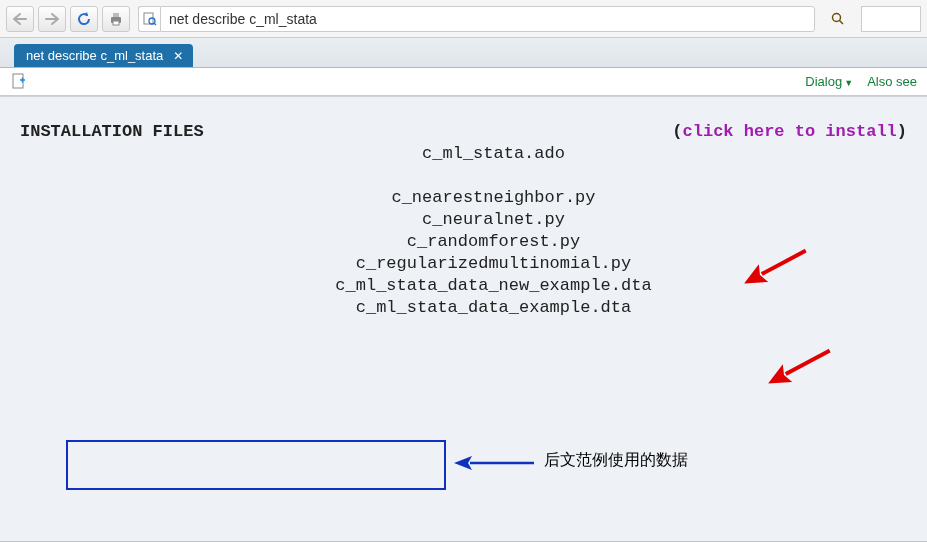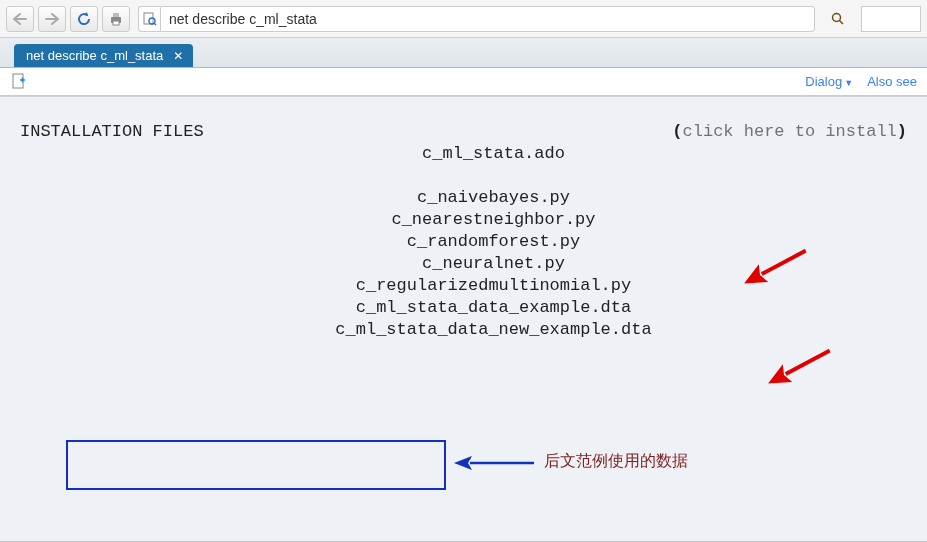--- a/index.html
+++ b/index.html
@@ -103,41 +103,41 @@
     height: 28px;
   }
   .subbar-left {
     display:flex;align-items:center;
   }
   .doc-icon {
     width:18px;height:18px;display:flex;align-items:center;justify-content:center;
   }
   .subbar-right {
     display:flex;align-items:center;gap:14px;
-    color:#3b82f6;font-size:13px;
+    color:#15803d;font-size:13px;
   }
   .subbar-right .caret { font-size:9px; margin-left:2px; }
   .content {
     position: relative;
     background: #eef1f6;
     padding: 24px 20px 12px 20px;
     font-family: "Courier New", monospace;
     font-size: 17px;
     line-height: 22px;
     color: #222;
     height: calc(542px - 38px - 30px - 28px);
     border-top: 1px solid #d0d4da;
     border-bottom: 1px solid #c0c4ca;
     overflow: hidden;
   }
   .row { display:flex; white-space: pre; }
   .row .left { flex: 0 0 auto; }
   .row .right { margin-left:auto; }
-  .bold { font-weight: normal; }
-  .link { color: #737373; }
+  .bold { font-weight: bold; }
+  .link { color: #a21caf; }
   .indent1 { padding-left: 60px; text-align: center; }
   .paren { color:#222; font-weight:bold; }
   .highlight-box {
     position:absolute;
     border: 2px solid #1030c0;
     left: 66px;
     top: 343px;
     width: 380px;
     height: 50px;
     pointer-events:none;
@@ -152,22 +152,22 @@
     left: 764px; top: 258px;
     transform: rotate(-28deg);
   }
   .arrow-blue {
     position:absolute;
     left: 454px; top: 356px;
   }
   .annotation {
     position:absolute;
     left: 544px; top: 353px;
-    color: #7f1d1d;
-    font-family: Liberation Sans, sans-serif;
+    color: #000000;
+    font-family: Liberation Mono, monospace;
     font-size: 16px;
   }
   svg { display:block; }
 </style>
 </head>
 <body>
 
 <div class="toolbar">
   <div class="nav-btn">
     <svg width="16" height="14" viewBox="0 0 16 14">
@@ -236,27 +236,26 @@
 <div class="content">
 
   <div class="row">
     <span class="left bold">INSTALLATION FILES</span>
     <span class="right"><span class="paren">(</span><span class="bold link">click here to install</span><span class="paren">)</span></span>
   </div>
   <div class="indent1">c_ml_stata.ado</div>
 
   <div style="height:22px"></div>
 
-  <div class="indent1">c_naivebayes.py</div>
   <div class="indent1">c_nearestneighbor.py</div>
+  <div class="indent1">c_neuralnet.py</div>
   <div class="indent1">c_randomforest.py</div>
-  <div class="indent1">c_neuralnet.py</div>
   <div class="indent1">c_regularizedmultinomial.py</div>
+  <div class="indent1">c_ml_stata_data_new_example.dta</div>
   <div class="indent1">c_ml_stata_data_example.dta</div>
-  <div class="indent1">c_ml_stata_data_new_example.dta</div>
 
   <div class="highlight-box"></div>
 
   <div class="arrow-red1">
     <svg width="70" height="24" viewBox="0 0 70 24">
         <path d="M70 12 L20 12" stroke="#e00000" stroke-width="4"></path>
         <path d="M0 12 L22 2 L18 12 L22 22 Z" fill="#e00000"></path>
       </svg>
   </div>
   <div class="arrow-red2">

